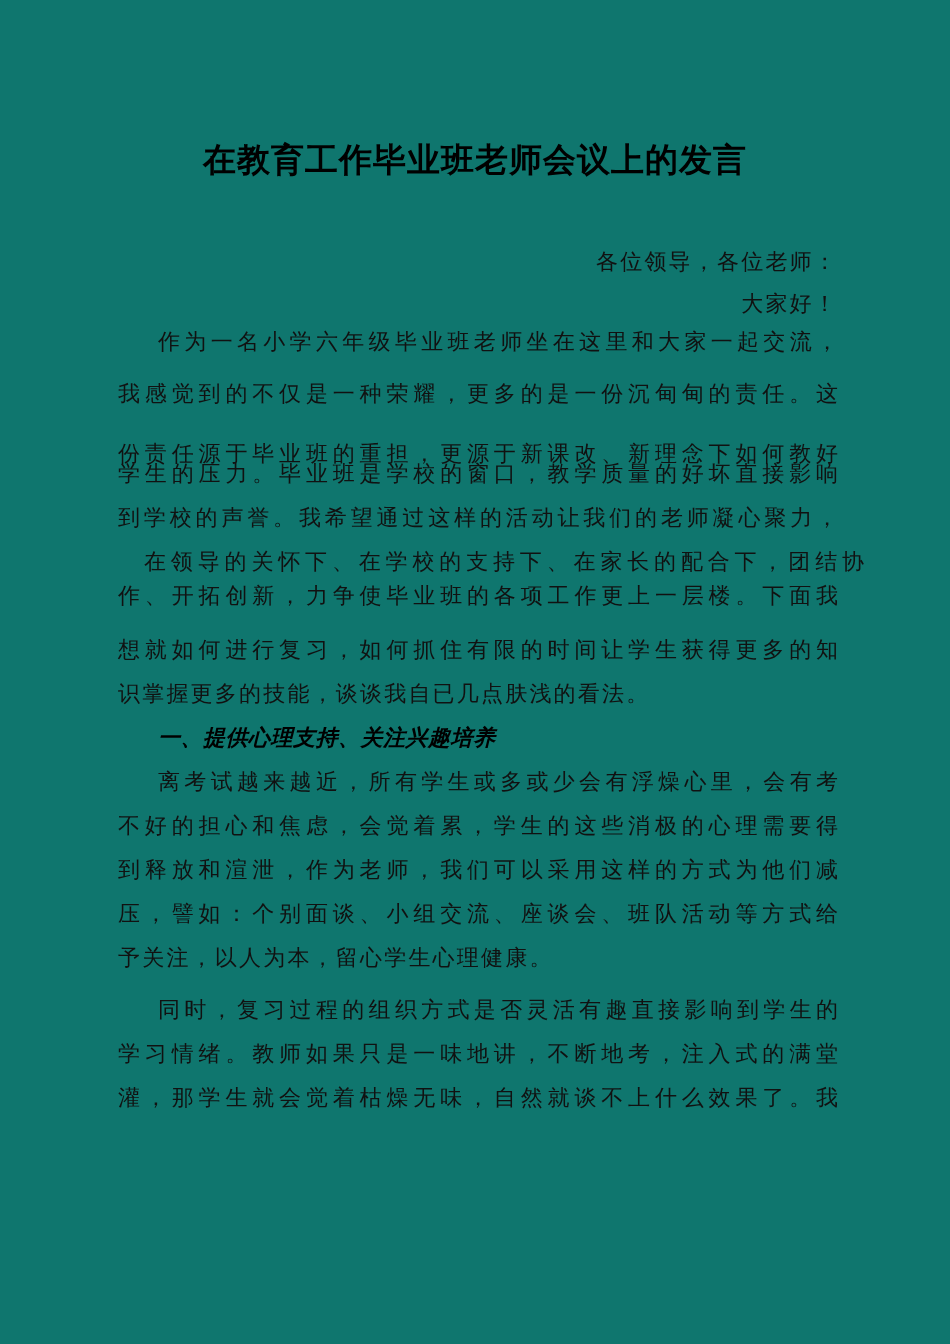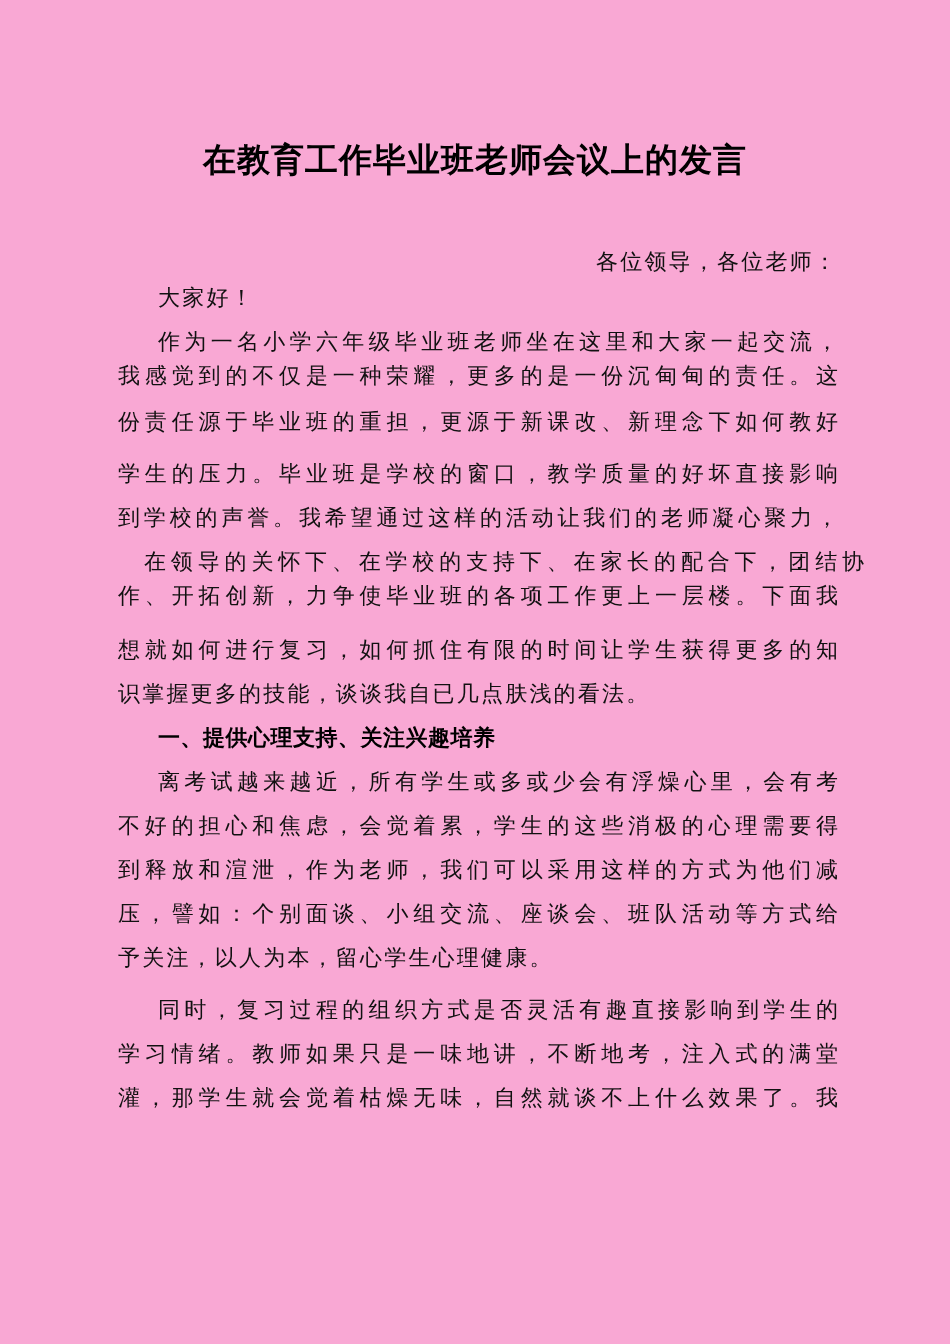--- a/index.html
+++ b/index.html
@@ -14,21 +14,21 @@
       overflow: hidden;
       font-family: "DejaVu Sans", "Liberation Sans", sans-serif;
       color: #111111;
     }
     .page {
       position: absolute;
       left: 0;
       top: 0;
       width: 950px;
       height: 1344px;
-      background: #f9a8d4;
+      background: #0f766e;
     }
     .title {
       position: absolute;
       left: 0;
       top: 136px;
       width: 950px;
       text-align: center;
       font-family: "DejaVu Serif", "Liberation Serif", serif;
       font-weight: bold;
       font-size: 33px;
@@ -59,35 +59,36 @@
     }
     .heading {
       position: absolute;
       left: 158px;
       font-size: 22px;
       line-height: 32px;
       font-weight: bold;
       color: #000000;
       white-space: nowrap;
       letter-spacing: 0.5px;
+      font-style: italic;
     }
   </style>
 </head>
 <body>
 
 <div class="page">
 
   <div class="title">在教育工作毕业班老师会议上的发言</div>
 
   <div class="line" style="top:246px;text-align:right;">各位领导，各位老师：</div>
-  <div class="line indent" style="top:282px;">大家好！</div>
+  <div class="line indent" style="top:288px;text-align:right;">大家好！</div>
 
   <div class="line indent justify" style="top:326px;">作为一名小学六年级毕业班老师坐在这里和大家一起交流，</div>
-  <div class="line justify" style="top:360px;">我感觉到的不仅是一种荣耀，更多的是一份沉甸甸的责任。这</div>
-  <div class="line justify" style="top:406px;">份责任源于毕业班的重担，更源于新课改、新理念下如何教好</div>
+  <div class="line justify" style="top:378px;">我感觉到的不仅是一种荣耀，更多的是一份沉甸甸的责任。这</div>
+  <div class="line justify" style="top:438px;">份责任源于毕业班的重担，更源于新课改、新理念下如何教好</div>
   <div class="line justify" style="top:458px;">学生的压力。毕业班是学校的窗口，教学质量的好坏直接影响</div>
   <div class="line justify" style="top:502px;">到学校的声誉。我希望通过这样的活动让我们的老师凝心聚力，</div>
   <div class="line justify" style="top:546px;margin-left:26px;">在领导的关怀下、在学校的支持下、在家长的配合下，团结协</div>
   <div class="line justify" style="top:580px;">作、开拓创新，力争使毕业班的各项工作更上一层楼。下面我</div>
   <div class="line justify" style="top:634px;">想就如何进行复习，如何抓住有限的时间让学生获得更多的知</div>
   <div class="line" style="top:678px;">识掌握更多的技能，谈谈我自已几点肤浅的看法。</div>
 
   <div class="heading" style="top:722px;">一、提供心理支持、关注兴趣培养</div>
 
   <div class="line indent justify" style="top:766px;">离考试越来越近，所有学生或多或少会有浮燥心里，会有考</div>

